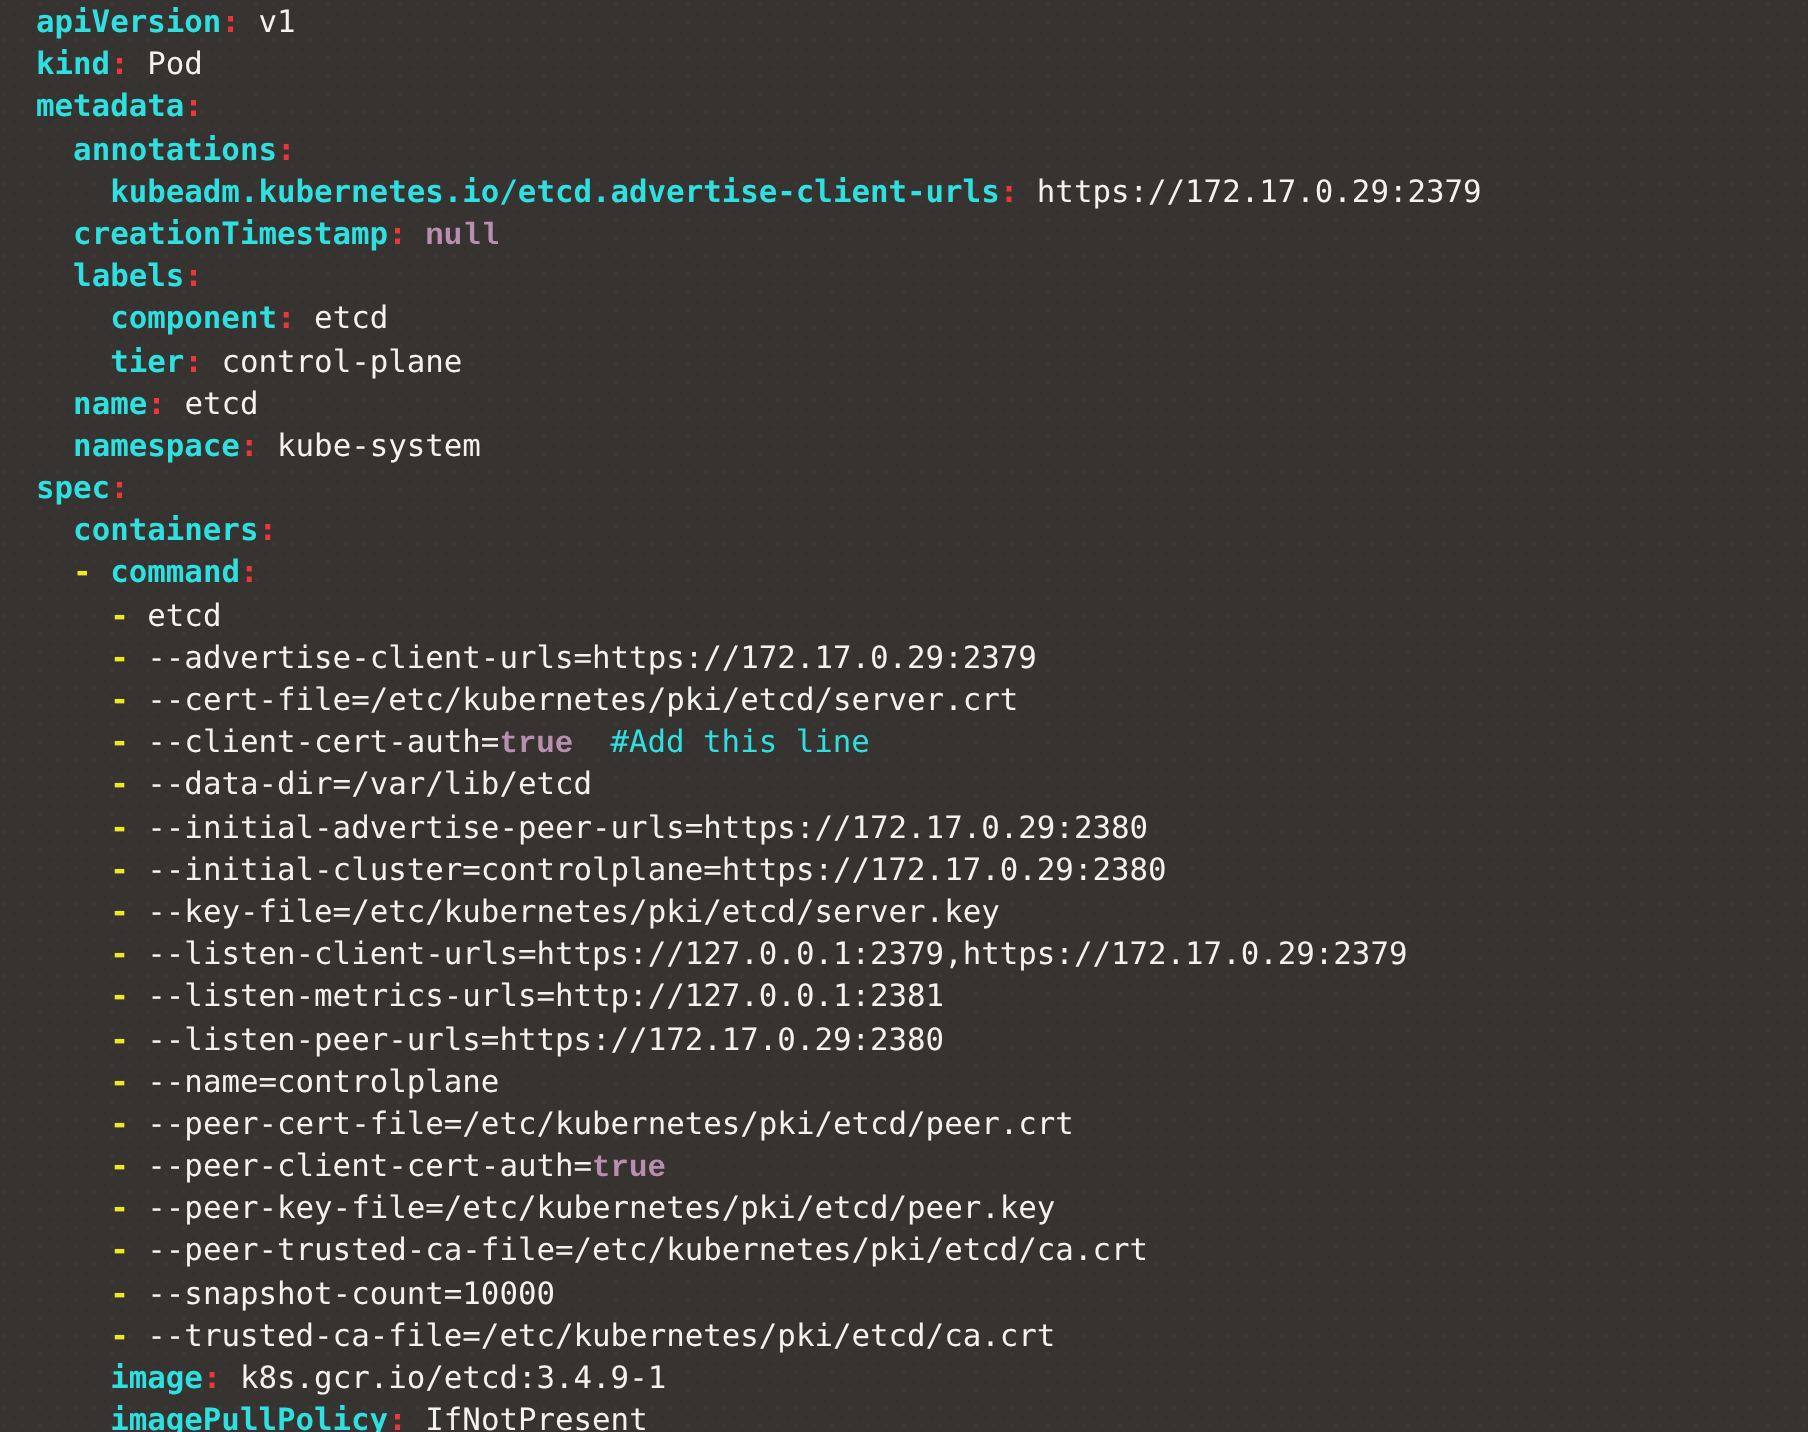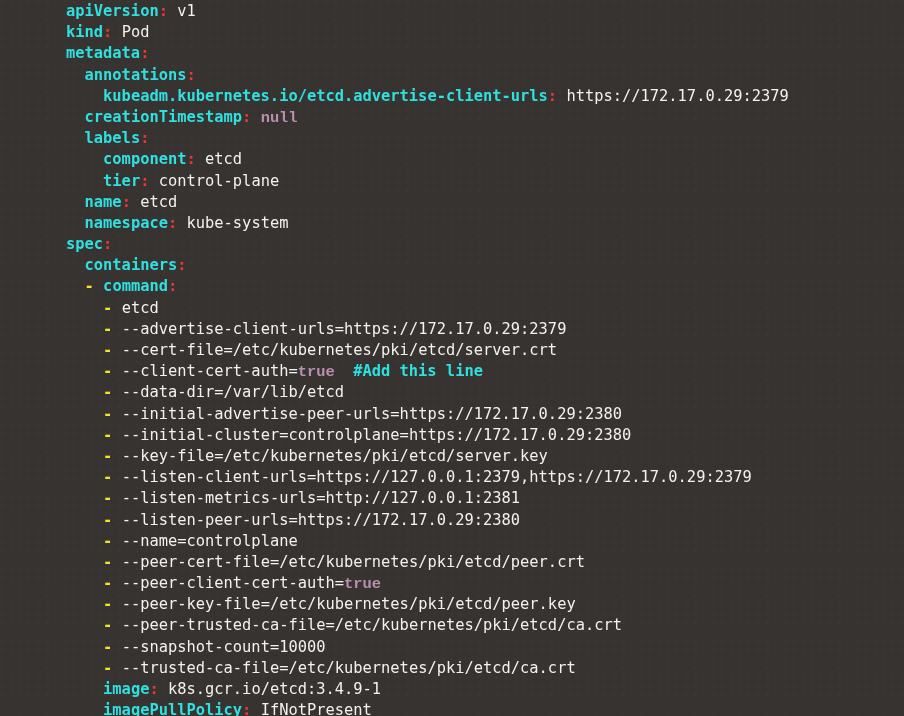--- a/index.html
+++ b/index.html
@@ -27,28 +27,27 @@
   #code {
     position: absolute;
     left: 18px;
     top: 1px;
     white-space: pre;
   }
   .ln {
     display: block;
     height: 21.2px;
     white-space: pre;
-    margin-left: 48px;
   }
   
   .key      { color: #2ee0e0; font-weight: bold; }
   .colon    { color: #e83838; font-weight: bold; }
   .val      { color: #f2f2ee; }
   .const    { color: #b98fb0; font-weight: bold; font-family: Liberation Mono, monospace; }
   .dash     { color: #ece827; font-weight: bold; }
-  .comment  { color: #2ee0e0; font-weight: bold; }
+  .comment  { color: #2ee0e0; font-weight: normal; }
 </style>
 </head>
 <body>
 
 <div id="editor">
   <div id="code"><span class="ln"><span class="key">apiVersion</span><span class="colon">:</span><span> </span><span class="val">v1</span></span><span class="ln"><span class="key">kind</span><span class="colon">:</span><span> </span><span class="val">Pod</span></span><span class="ln"><span class="key">metadata</span><span class="colon">:</span></span><span class="ln"><span>  </span><span class="key">annotations</span><span class="colon">:</span></span><span class="ln"><span>    </span><span class="key">kubeadm.kubernetes.io/etcd.advertise-client-urls</span><span class="colon">:</span><span> </span><span class="val">https://172.17.0.29:2379</span></span><span class="ln"><span>  </span><span class="key">creationTimestamp</span><span class="colon">:</span><span> </span><span class="const">null</span></span><span class="ln"><span>  </span><span class="key">labels</span><span class="colon">:</span></span><span class="ln"><span>    </span><span class="key">component</span><span class="colon">:</span><span> </span><span class="val">etcd</span></span><span class="ln"><span>    </span><span class="key">tier</span><span class="colon">:</span><span> </span><span class="val">control-plane</span></span><span class="ln"><span>  </span><span class="key">name</span><span class="colon">:</span><span> </span><span class="val">etcd</span></span><span class="ln"><span>  </span><span class="key">namespace</span><span class="colon">:</span><span> </span><span class="val">kube-system</span></span><span class="ln"><span class="key">spec</span><span class="colon">:</span></span><span class="ln"><span>  </span><span class="key">containers</span><span class="colon">:</span></span><span class="ln"><span>  </span><span class="dash">-</span><span> </span><span class="key">command</span><span class="colon">:</span></span><span class="ln"><span>    </span><span class="dash">-</span><span> </span><span class="val">etcd</span></span><span class="ln"><span>    </span><span class="dash">-</span><span> </span><span class="val">--advertise-client-urls=https://172.17.0.29:2379</span></span><span class="ln"><span>    </span><span class="dash">-</span><span> </span><span class="val">--cert-file=/etc/kubernetes/pki/etcd/server.crt</span></span><span class="ln"><span>    </span><span class="dash">-</span><span> </span><span class="val">--client-cert-auth=</span><span class="const">true</span><span>  </span><span class="comment">#Add this line</span></span><span class="ln"><span>    </span><span class="dash">-</span><span> </span><span class="val">--data-dir=/var/lib/etcd</span></span><span class="ln"><span>    </span><span class="dash">-</span><span> </span><span class="val">--initial-advertise-peer-urls=https://172.17.0.29:2380</span></span><span class="ln"><span>    </span><span class="dash">-</span><span> </span><span class="val">--initial-cluster=controlplane=https://172.17.0.29:2380</span></span><span class="ln"><span>    </span><span class="dash">-</span><span> </span><span class="val">--key-file=/etc/kubernetes/pki/etcd/server.key</span></span><span class="ln"><span>    </span><span class="dash">-</span><span> </span><span class="val">--listen-client-urls=https://127.0.0.1:2379,https://172.17.0.29:2379</span></span><span class="ln"><span>    </span><span class="dash">-</span><span> </span><span class="val">--listen-metrics-urls=http://127.0.0.1:2381</span></span><span class="ln"><span>    </span><span class="dash">-</span><span> </span><span class="val">--listen-peer-urls=https://172.17.0.29:2380</span></span><span class="ln"><span>    </span><span class="dash">-</span><span> </span><span class="val">--name=controlplane</span></span><span class="ln"><span>    </span><span class="dash">-</span><span> </span><span class="val">--peer-cert-file=/etc/kubernetes/pki/etcd/peer.crt</span></span><span class="ln"><span>    </span><span class="dash">-</span><span> </span><span class="val">--peer-client-cert-auth=</span><span class="const">true</span></span><span class="ln"><span>    </span><span class="dash">-</span><span> </span><span class="val">--peer-key-file=/etc/kubernetes/pki/etcd/peer.key</span></span><span class="ln"><span>    </span><span class="dash">-</span><span> </span><span class="val">--peer-trusted-ca-file=/etc/kubernetes/pki/etcd/ca.crt</span></span><span class="ln"><span>    </span><span class="dash">-</span><span> </span><span class="val">--snapshot-count=10000</span></span><span class="ln"><span>    </span><span class="dash">-</span><span> </span><span class="val">--trusted-ca-file=/etc/kubernetes/pki/etcd/ca.crt</span></span><span class="ln"><span>    </span><span class="key">image</span><span class="colon">:</span><span> </span><span class="val">k8s.gcr.io/etcd:3.4.9-1</span></span><span class="ln"><span>    </span><span class="key">imagePullPolicy</span><span class="colon">:</span><span> </span><span class="val">IfNotPresent</span></span></div>
 </div>
 
 </body></html>

